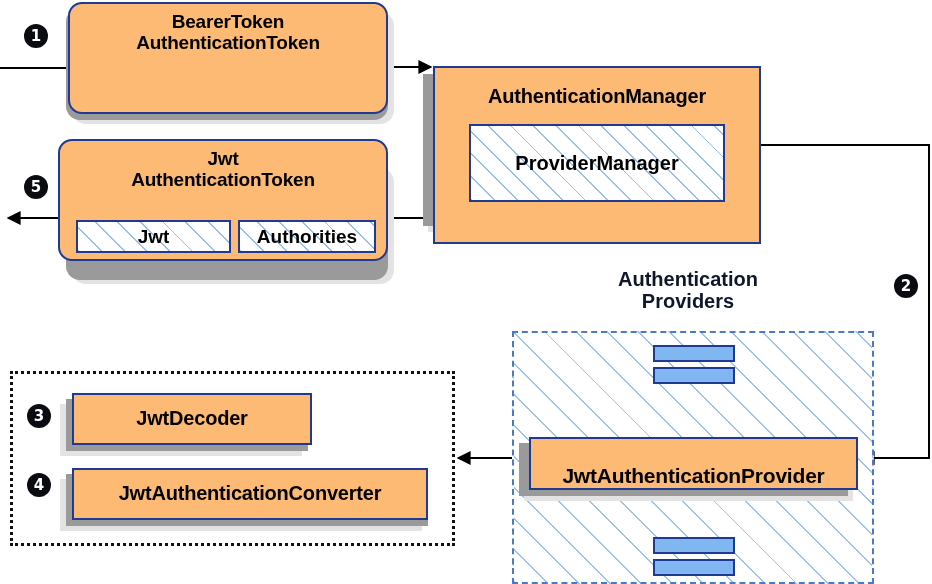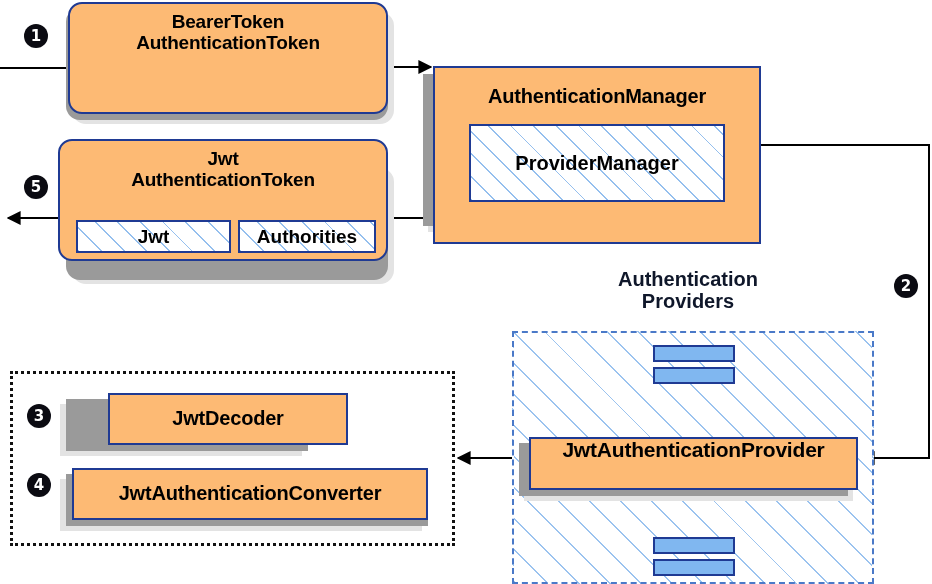--- a/index.html
+++ b/index.html
@@ -198,32 +198,32 @@
   <div class="group-caption" style="left:563px; top:268px; width:250px; font-size:20px;">Authentication
 Providers</div>
 
   <div class="group-dashed" style="left:512px; top:331px; width:362px; height:253px;"></div>
 
   <div class="mini-bar" style="left:653px; top:345px; width:82px; height:17px;"></div>
   <div class="mini-bar" style="left:653px; top:367px; width:82px; height:17px;"></div>
 
   <div class="shadow-light" style="left:524px; top:448px; width:329px; height:53px;"></div>
   <div class="shadow-dark" style="left:519px; top:443px; width:329px; height:53px;"></div>
-  <div class="node" style="left:529px; top:437px; width:329px; height:53px; justify-content:flex-start;">
+  <div class="node" style="left:529px; top:437px; width:329px; height:53px; justify-content:flex-end;">
     <div class="node-title" style="font-size:21px;">JwtAuthenticationProvider</div>
   </div>
 
   <div class="mini-bar" style="left:653px; top:537px; width:82px; height:17px;"></div>
   <div class="mini-bar" style="left:653px; top:559px; width:82px; height:17px;"></div>
 
   <div class="group-dotted" style="left:10px; top:371px; width:445px; height:175px;"></div>
 
   <div class="shadow-light" style="left:60px; top:404px; width:242px; height:52px;"></div>
   <div class="shadow-dark" style="left:66px; top:399px; width:242px; height:52px;"></div>
-  <div class="node" style="left:72px; top:393px; width:240px; height:52px; justify-content:center;margin-left:36px;">
+  <div class="node" style="left:72px; top:393px; width:240px; height:52px; justify-content:center;">
     <div class="node-title" style="font-size:20px;">JwtDecoder</div>
   </div>
 
   <div class="shadow-light" style="left:60px; top:479px; width:362px; height:52px;"></div>
   <div class="shadow-dark" style="left:66px; top:474px; width:362px; height:52px;"></div>
   <div class="node" style="left:72px; top:468px; width:356px; height:52px; justify-content:center;">
     <div class="node-title" style="font-size:20px;">JwtAuthenticationConverter</div>
   </div>
 
 </div>

